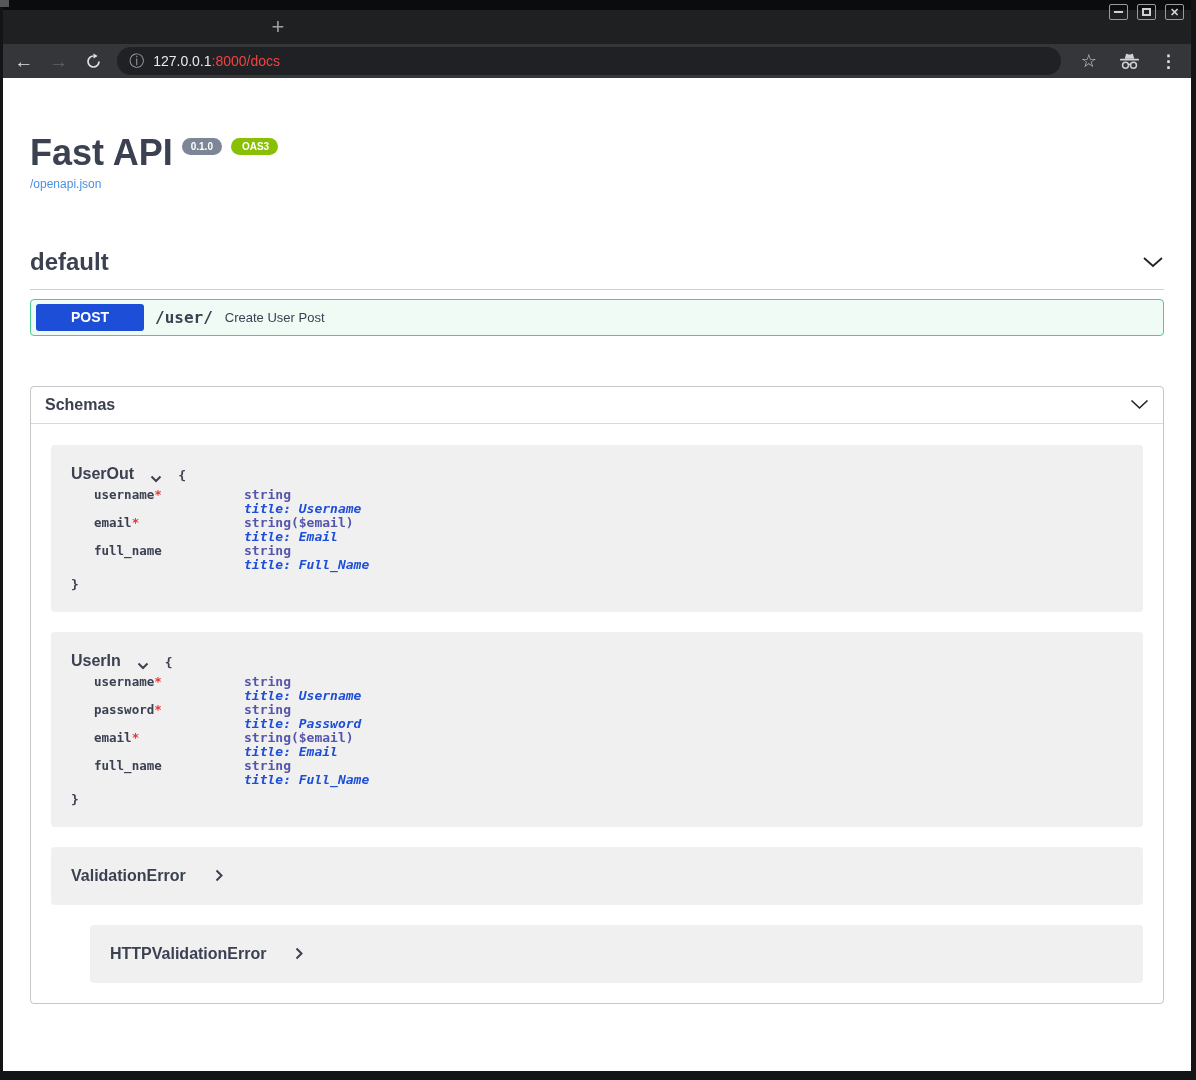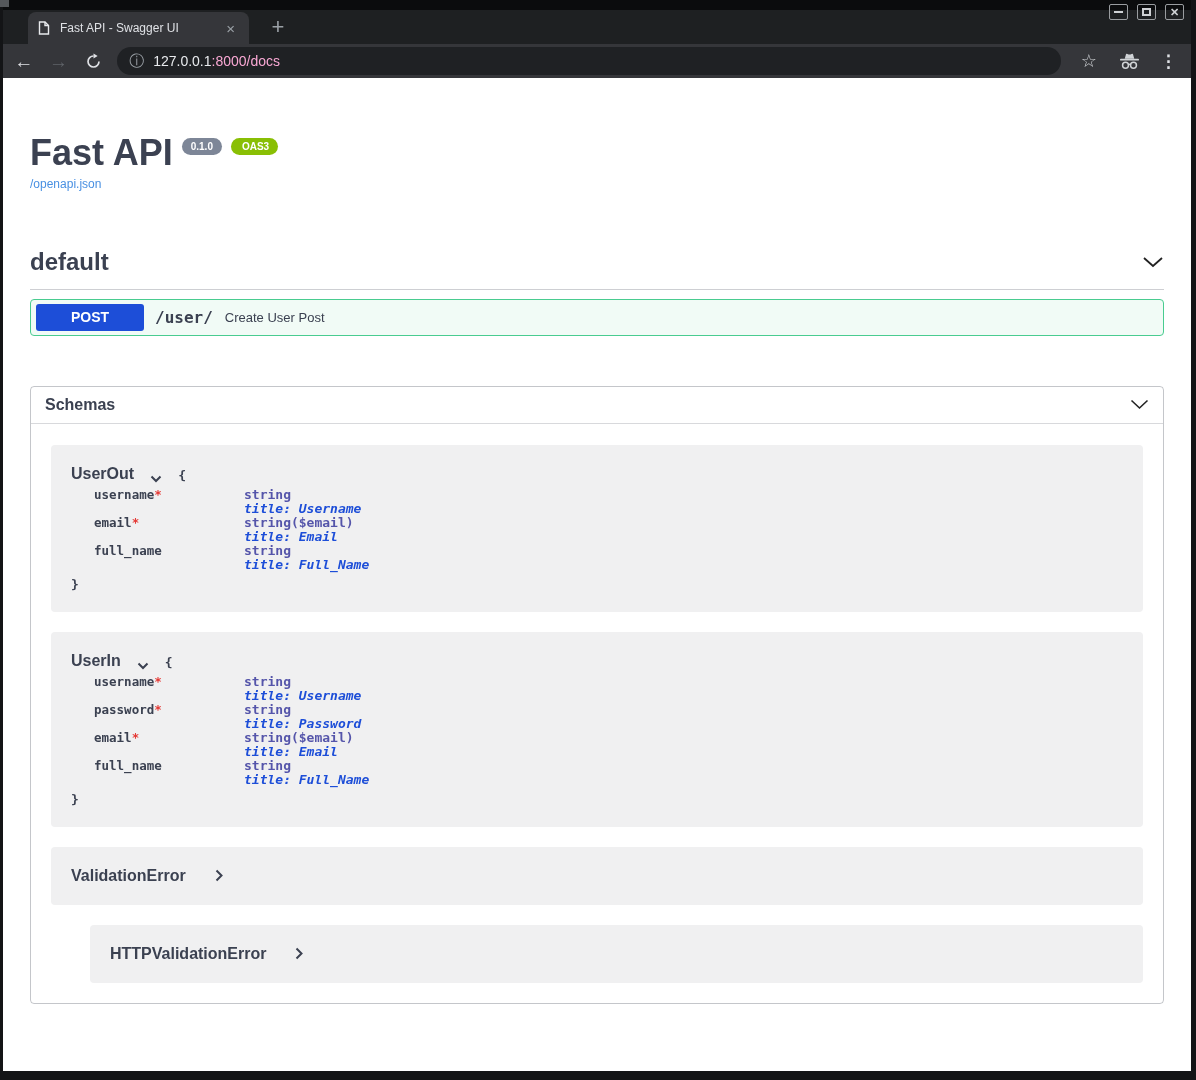--- a/index.html
+++ b/index.html
@@ -37,21 +37,21 @@
     background: #35363a; display: flex; align-items: center;
   }
   .nav-icon { width: 28px; text-align: center; font-size: 19px; line-height: 1; color: #dfe1e5; margin-left: 7px; }
   .nav-icon.disabled { color: #5f6368; }
   .urlbar {
     margin-left: 10px; width: 953px; height: 28px; background: #1f2124;
     border-radius: 14px; display: flex; align-items: center; padding: 0 12px;
   }
   .info-icon { color: #9aa0a6; font-size: 15px; margin-right: 9px; }
   .url-host { font-size: 14px; color: #e8eaed; }
-  .url-path { font-size: 14px; color: #f9a8d4; }
+  .url-path { font-size: 14px; color: #ef4444; }
   .star-icon { margin-left: 20px; color: #ced1d4; font-size: 18px; line-height: 1; }
   .incog-icon { margin-left: 21px; display: flex; align-items: center; }
   .menu-icon { margin-left: 19px; margin-right: 14px; color: #dfe1e5; font-size: 17px; font-weight: 700; letter-spacing: 0; }
 
   
   .page {
     position: absolute; top: 78px; left: 3px; right: 5px; bottom: 9px;
     background: #ffffff; color: #3b4151; overflow: hidden;
   }
   .info { padding: 55px 27px 0 27px; }
@@ -121,28 +121,20 @@
     </div>
   <div class="win-btn">
       <span class="glyph-max"></span>
     </div>
   <div class="win-btn">
       <span class="glyph-close">✕</span>
     </div>
 </div>
 
 <div class="tabbar">
-  <div class="tab">
-    <svg width="12" height="14" viewBox="0 0 12 14">
-      <path d="M1.5 1 h5.5 l3.5 3.5 v8.5 h-9 z" fill="none" stroke="#e8eaed" stroke-width="1.4"></path>
-      <path d="M7 1 v3.5 h3.5" fill="none" stroke="#e8eaed" stroke-width="1.4"></path>
-    </svg>
-    <span class="tab-title">Fast API - Swagger UI</span>
-    <span class="tab-close">×</span>
-  </div>
   <div class="newtab">+</div>
 </div>
 
 <div class="toolbar">
   <span class="nav-icon">←</span>
   <span class="nav-icon disabled">→</span>
   <span class="nav-icon">
     <svg width="17" height="17" viewBox="0 0 18 18" class="chev" style="margin:0 auto;">
       <path d="M9 3.2 a5.8 5.8 0 1 0 5.8 5.8" fill="none" stroke="#dfe1e5" stroke-width="1.8"></path>
       <path d="M9 0.6 L13.4 3.2 L9 5.8 Z" fill="#dfe1e5"></path>

